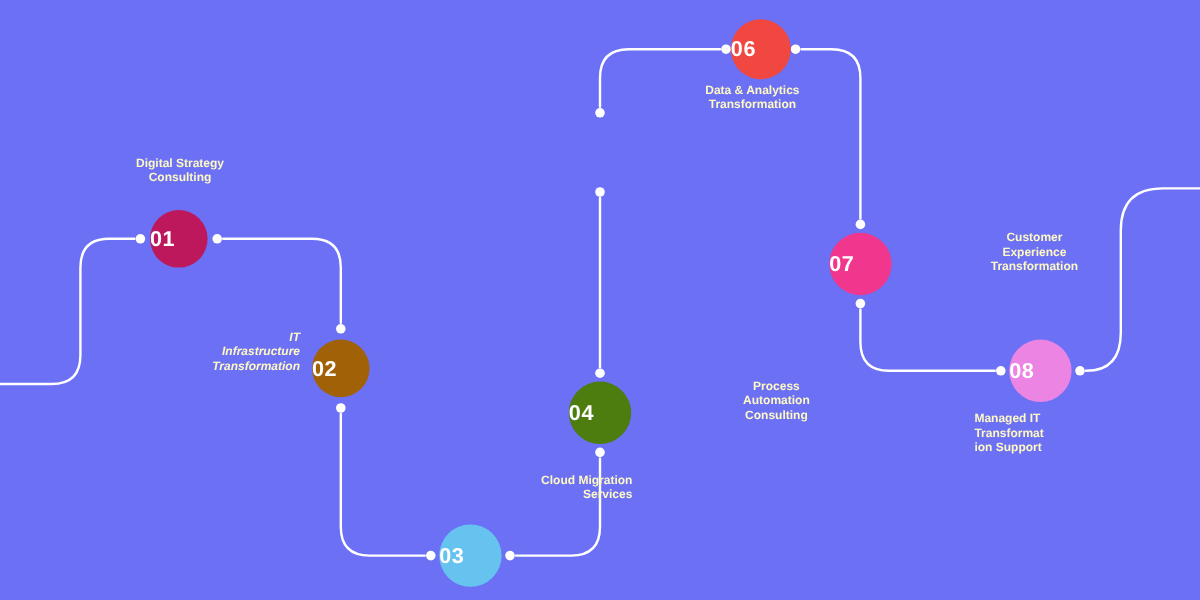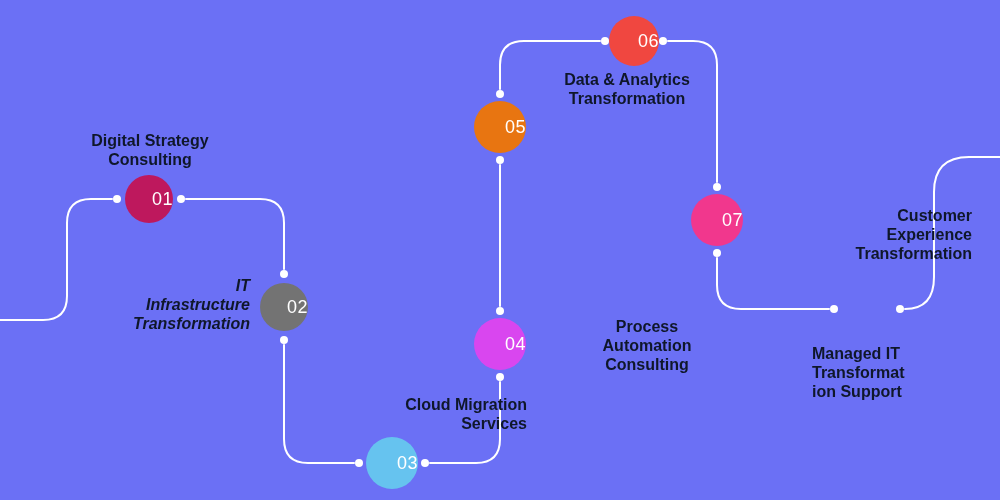--- a/index.html
+++ b/index.html
@@ -21,50 +21,50 @@
     stroke: #FFFFFF;
     stroke-width: 2;
     stroke-linecap: round;
   }
   .dot { fill: #FFFFFF; }
   .node {
     position: absolute;
     border-radius: 50%;
     display: flex;
     align-items: center;
-    justify-content: flex-end;
+    justify-content: flex-start;
     color: #FFFFFF;
-    font-weight: normal;
+    font-weight: bold;
     font-size: 18px;
     letter-spacing: 0.5px;
   }
   .label {
     position: absolute;
-    color: #0f172a;
+    color: #fef9c3;
     font-weight: bold;
-    font-size: 16px;
+    font-size: 10px;
     line-height: 1.2;
     white-space: pre-line;
   }
   #node-1 { left: 125px; top: 175px; width: 48px; height: 48px; }
   #node-2 { left: 260px; top: 283px; width: 48px; height: 48px; }
   #node-3 { left: 366px; top: 437px; width: 52px; height: 52px; }
   #node-4 { left: 474px; top: 318px; width: 52px; height: 52px; }
   #node-5 { left: 474px; top: 101px; width: 52px; height: 52px; }
   #node-6 { left: 609px; top: 16px;  width: 50px; height: 50px; }
   #node-7 { left: 691px; top: 194px; width: 52px; height: 52px; }
   #node-8 { left: 841px; top: 283px; width: 52px; height: 52px; }
 
   #label-1 { left: 30px;  top: 131px; width: 240px; text-align: center; }
   #label-2 { left: 30px;  top: 276px; width: 220px; text-align: right; font-style: italic; }
   #label-3 { left: 287px; top: 395px; width: 240px; text-align: right; }
   #label-4 { left: 537px; top: 317px; width: 220px; text-align: center; }
   #label-5 { left: 244px; top: 101px; width: 220px; text-align: right; }
   #label-6 { left: 517px; top: 70px;  width: 220px; text-align: center; }
-  #label-7 { left: 752px; top: 206px; width: 220px; text-align: right; }
+  #label-7 { left: 752px; top: 193px; width: 220px; text-align: center; }
   #label-8 { left: 812px; top: 344px; width: 170px; text-align: left; }
 </style>
 </head>
 <body>
 
 <div class="canvas" style="background-color: rgb(107, 112, 245);">
 
   <svg class="connector-layer" viewBox="0 0 1000 500">
     <path class="conn" d="M 0 320 H 43 Q 67 320 67 296 V 223 Q 67 199 91 199 H 112"></path>
     <path class="conn" d="M 186 199 H 260 Q 284 199 284 223 V 269"></path>
@@ -93,54 +93,54 @@
     <circle class="dot" cx="834" cy="309" r="4"></circle>
     <circle class="dot" cx="900" cy="309" r="4"></circle>
   </svg>
 
   <div class="node" id="node-1" style="background-color: #be185d;">
     <span>01</span>
   </div>
   <div class="label" id="label-1">Digital Strategy
 Consulting</div>
 
-  <div class="node" id="node-2" style="background-color: #737373;">
+  <div class="node" id="node-2" style="background-color: #a16207;">
     <span>02</span>
   </div>
   <div class="label" id="label-2">IT
 Infrastructure
 Transformation</div>
 
   <div class="node" id="node-3" style="background-color: rgb(102, 195, 239);">
     <span>03</span>
   </div>
   <div class="label" id="label-3">Cloud Migration
 Services</div>
 
-  <div class="node" id="node-4" style="background-color: #d946ef;">
+  <div class="node" id="node-4" style="background-color: #4d7c0f;">
     <span>04</span>
   </div>
   <div class="label" id="label-4">Process
 Automation
 Consulting</div>
 
-  <div class="node" id="node-5" style="background-color: rgb(232, 117, 17);">
-    <span>05</span>
-  </div>
 
   <div class="node" id="node-6" style="background-color: rgb(240, 71, 64);">
     <span>06</span>
   </div>
   <div class="label" id="label-6">Data &amp; Analytics
 Transformation</div>
 
   <div class="node" id="node-7" style="background-color: rgb(241, 55, 141);">
     <span>07</span>
   </div>
   <div class="label" id="label-7">Customer
 Experience
 Transformation</div>
 
+  <div class="node" id="node-8" style="background-color: rgb(235, 132, 227);">
+    <span>08</span>
+  </div>
   <div class="label" id="label-8">Managed IT
 Transformat
 ion Support</div>
 
 </div>
 
 </body></html>

